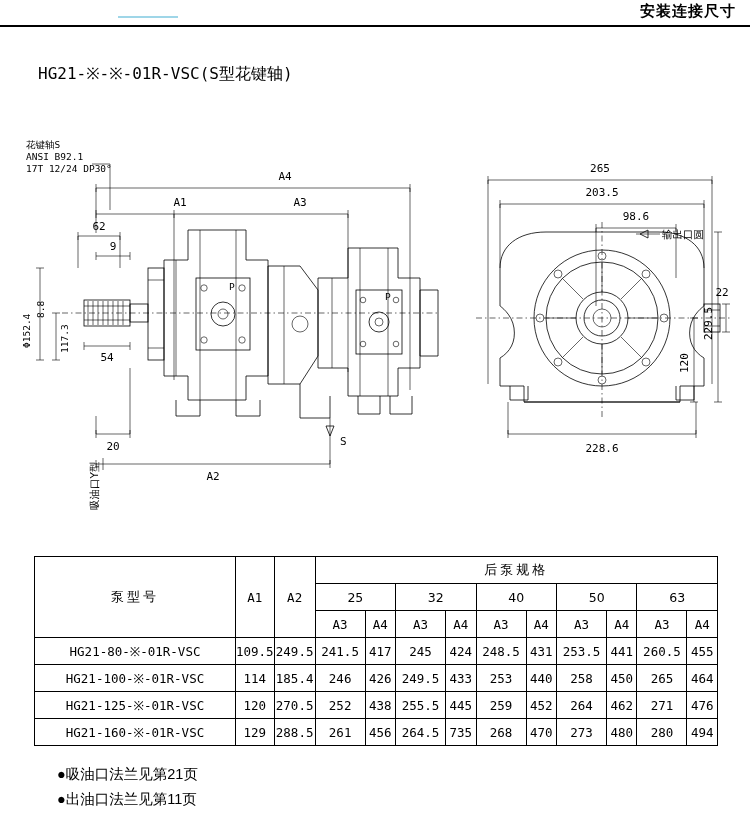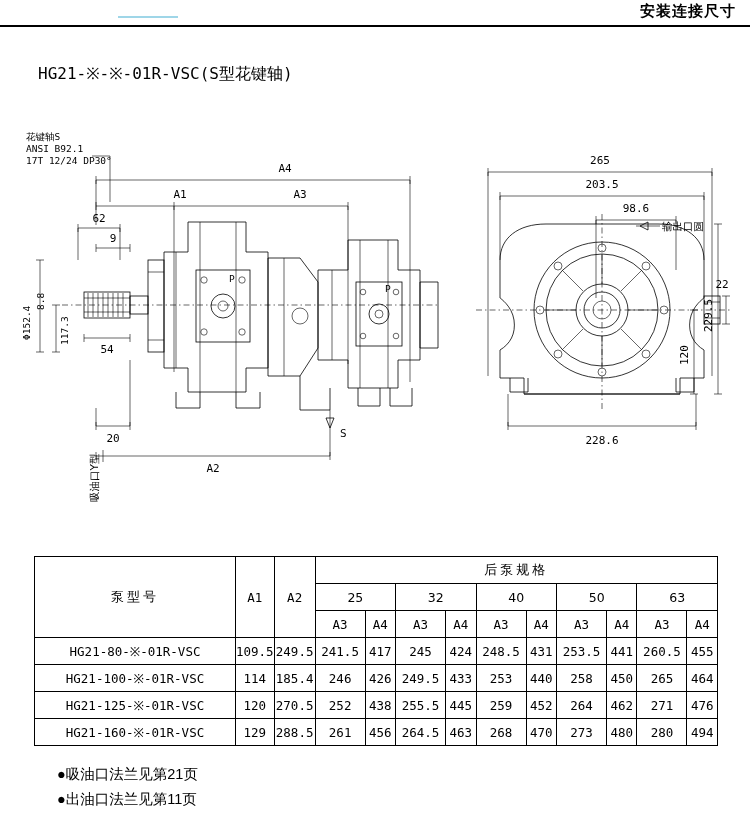--- a/index.html
+++ b/index.html
@@ -49,21 +49,21 @@
     left: 38px; top: 62px;
     font-size: 16px;
     font-family: "DejaVu Sans Mono", monospace;
     letter-spacing: 0px;
     white-space: nowrap;
   }
 
   
   .drawing {
     position: absolute;
-    left: 0; top: 110px;
+    left: 0; top: 118px;
     width: 744px; height: 420px;
   }
   .drawing svg { display: block; }
 
   
   .spec-table {
     position: absolute;
     left: 34px; top: 556px;
     width: 684px;
     border-collapse: collapse;
@@ -401,21 +401,21 @@
       <td>271</td>
       <td>476</td>
     </tr>
     <tr>
       <td class="model-cell">HG21-160-※-01R-VSC</td>
       <td>129</td>
       <td>288.5</td>
       <td>261</td>
       <td>456</td>
       <td>264.5</td>
-      <td>463</td>
+      <td>735</td>
       <td>268</td>
       <td>470</td>
       <td>273</td>
       <td>480</td>
       <td>280</td>
       <td>494</td>
     </tr>
   </tbody>
 </table>
 

